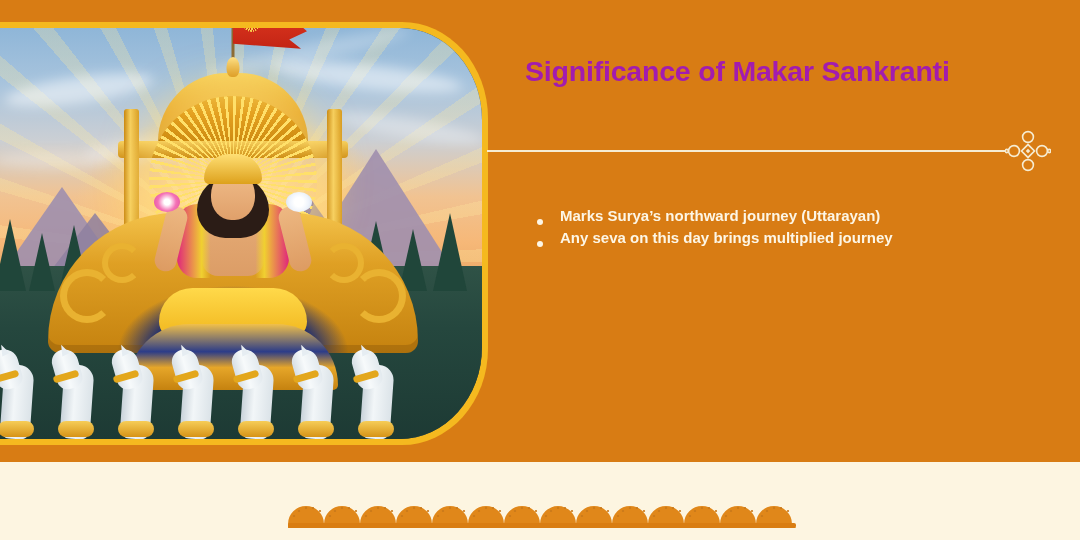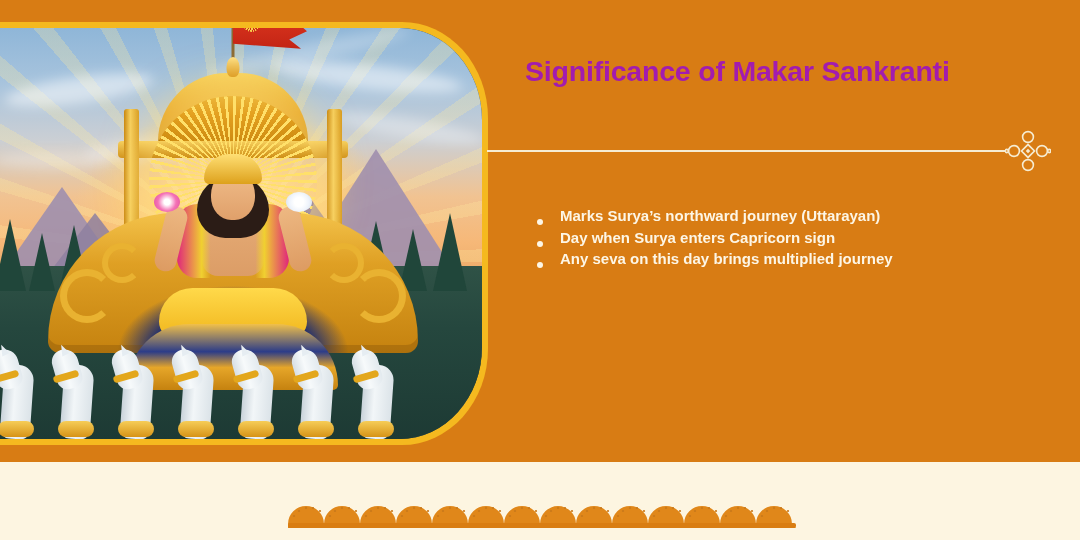--- a/index.html
+++ b/index.html
@@ -575,21 +575,20 @@
         <rect x="18.4" y="17.4" width="9.2" height="9.2" transform="rotate(45 23 22)"></rect>
         <circle cx="1.8" cy="22" r="1.6"></circle>
         <circle cx="44.2" cy="22" r="1.6"></circle>
       </g>
       <rect x="21.4" y="20.4" width="3.2" height="3.2" transform="rotate(45 23 22)" fill="#f6ecd2"></rect>
     </svg>
   </div>
 
   <ul class="bullets">
     <li>Marks Surya’s northward journey (Uttarayan)</li>
-    <li>Day when Surya enters Capricorn sign</li>
     <li>Any seva on this day brings multiplied journey</li>
   </ul>
 
   <svg class="scallop" viewBox="0 0 512 36" preserveAspectRatio="none">
     <g fill="#e0871a">
       <path d="M2 32 a18 18 0 0 1 36 0 a18 18 0 0 1 36 0 a18 18 0 0 1 36 0 a18 18 0 0 1 36 0 a18 18 0 0 1 36 0 a18 18 0 0 1 36 0 a18 18 0 0 1 36 0 a18 18 0 0 1 36 0 a18 18 0 0 1 36 0 a18 18 0 0 1 36 0 a18 18 0 0 1 36 0 a18 18 0 0 1 36 0 a18 18 0 0 1 36 0 a18 18 0 0 1 36 0 L510 36 L2 36 Z"></path>
     </g>
     <rect x="2" y="31" width="508" height="5" rx="2" fill="#d97d12"></rect>
     <g fill="#c9791a">
       <circle cx="8" cy="24" r="1.1"></circle>

